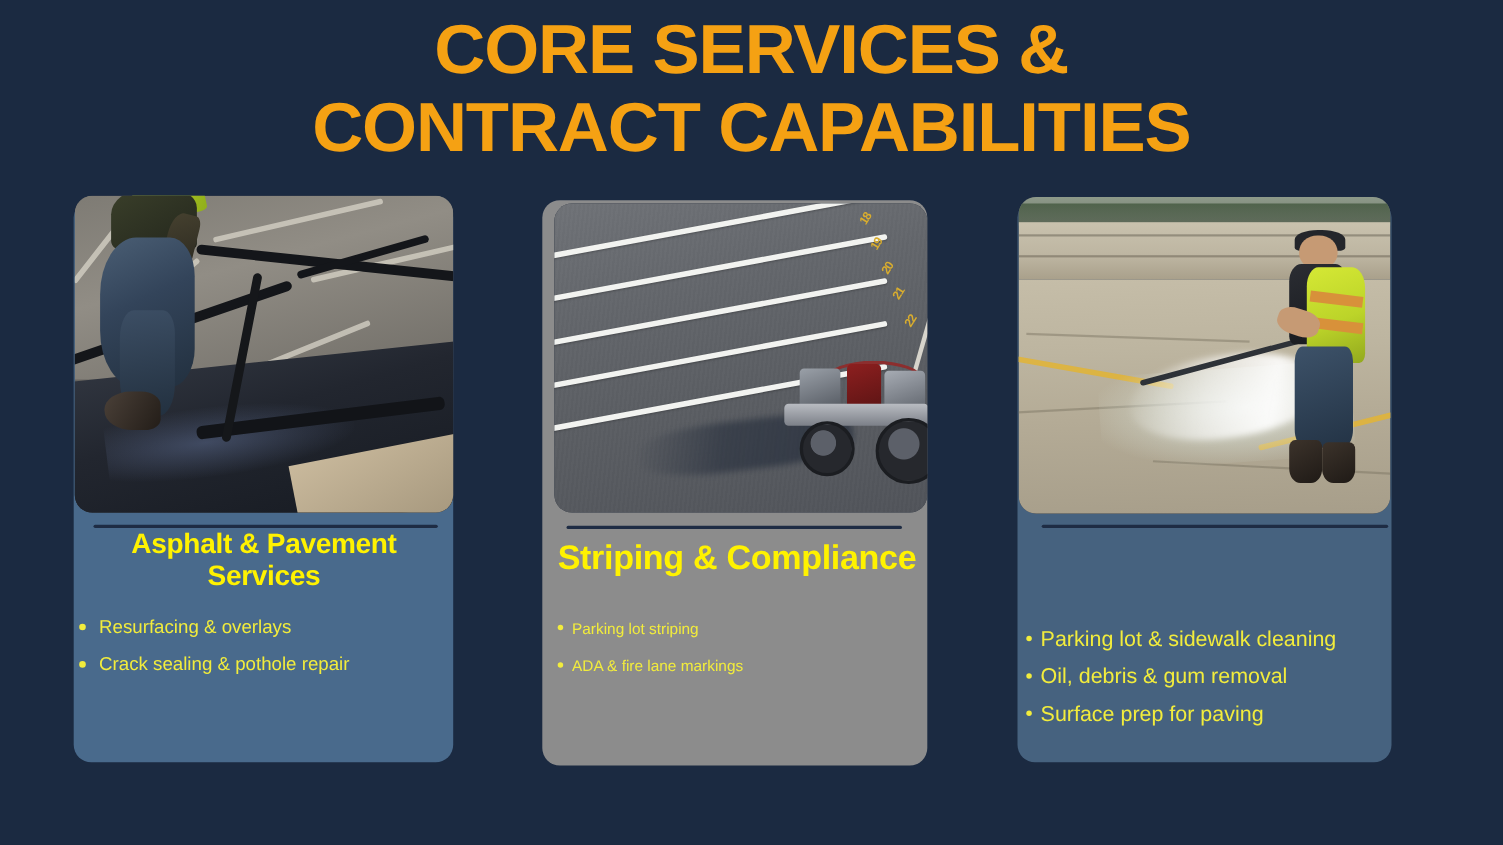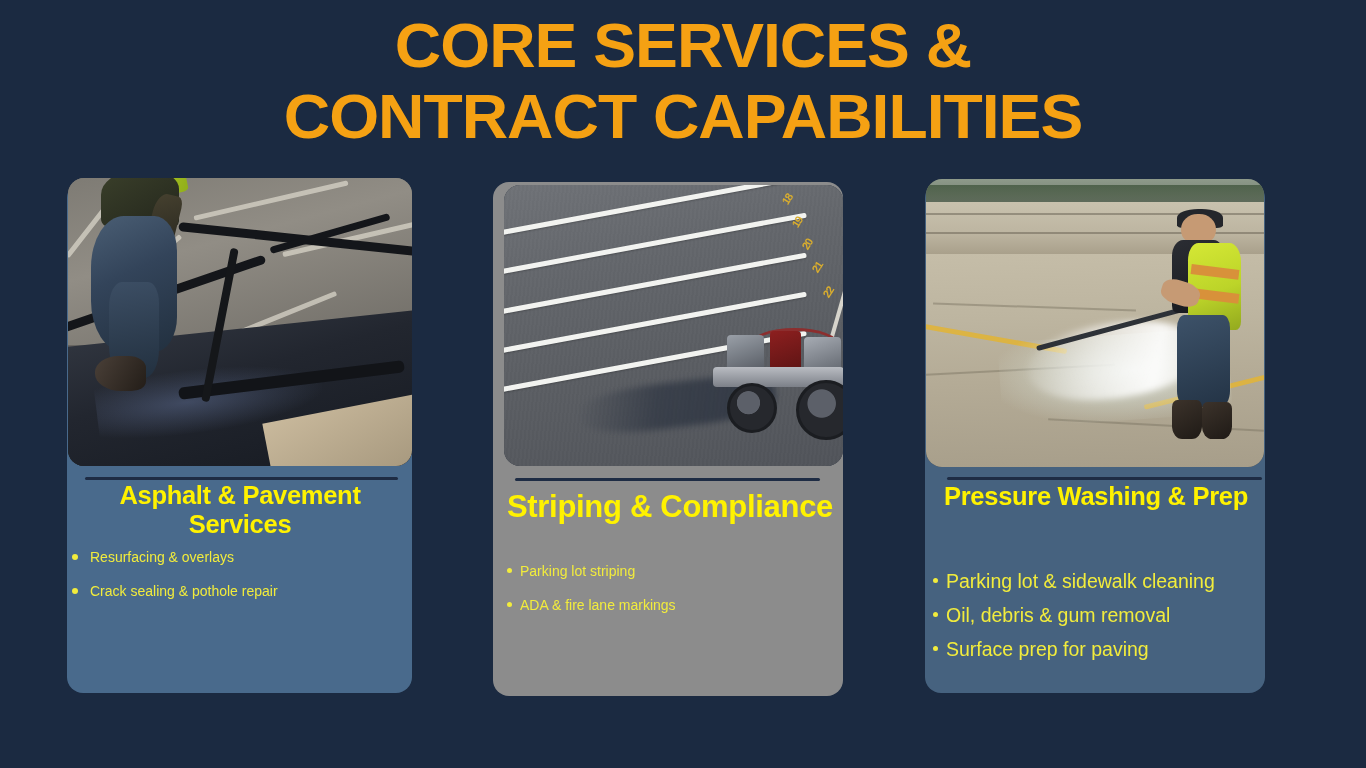--- a/index.html
+++ b/index.html
@@ -67,21 +67,21 @@
     letter-spacing:-0.3px;
   }
   #title-0{left:70px;top:481px;width:340px;font-size:25.5px;}
   #title-1{left:500px;top:490px;width:340px;font-size:31px;}
   #title-2{left:928px;top:482px;width:336px;font-size:25.5px;}
 
   .bullets{position:absolute;color:#f2ec3c;list-style:none;margin:0;padding:0;}
   .bullets li{white-space:nowrap;}
 
   
-  #bul-0{left:68px;top:540px;width:350px;font-size:14px;line-height:34px;}
+  #bul-0{left:68px;top:553px;width:350px;font-size:17px;line-height:34px;}
   #bul-0 li{padding-left:22px;position:relative;}
   #bul-0 li:before{
     content:"";position:absolute;left:4px;top:14px;
     width:6px;height:6px;border-radius:50%;background:#f2ec3c;
   }
 
   
   #bul-1{left:505px;top:554px;width:350px;font-size:14px;line-height:34px;}
   #bul-1 li{padding-left:15px;position:relative;}
   #bul-1 li:before{
@@ -331,21 +331,20 @@
       </div>
     </div>
   </div>
 
   <div class="divider" id="div-0"></div>
   <div class="divider" id="div-1"></div>
   <div class="divider" id="div-2"></div>
 
   <div class="card-title" id="title-0">Asphalt &amp; Pavement Services</div>
   <div class="card-title" id="title-1">Striping &amp; Compliance</div>
-  <div class="card-title" id="title-2">Pressure Washing &amp; Prep</div>
 
   <ul class="bullets" id="bul-0">
     <li>Resurfacing &amp; overlays</li>
     <li>Crack sealing &amp; pothole repair</li>
   </ul>
 
   <ul class="bullets" id="bul-1">
     <li>Parking lot striping</li>
     <li>ADA &amp; fire lane markings</li>
   </ul>

